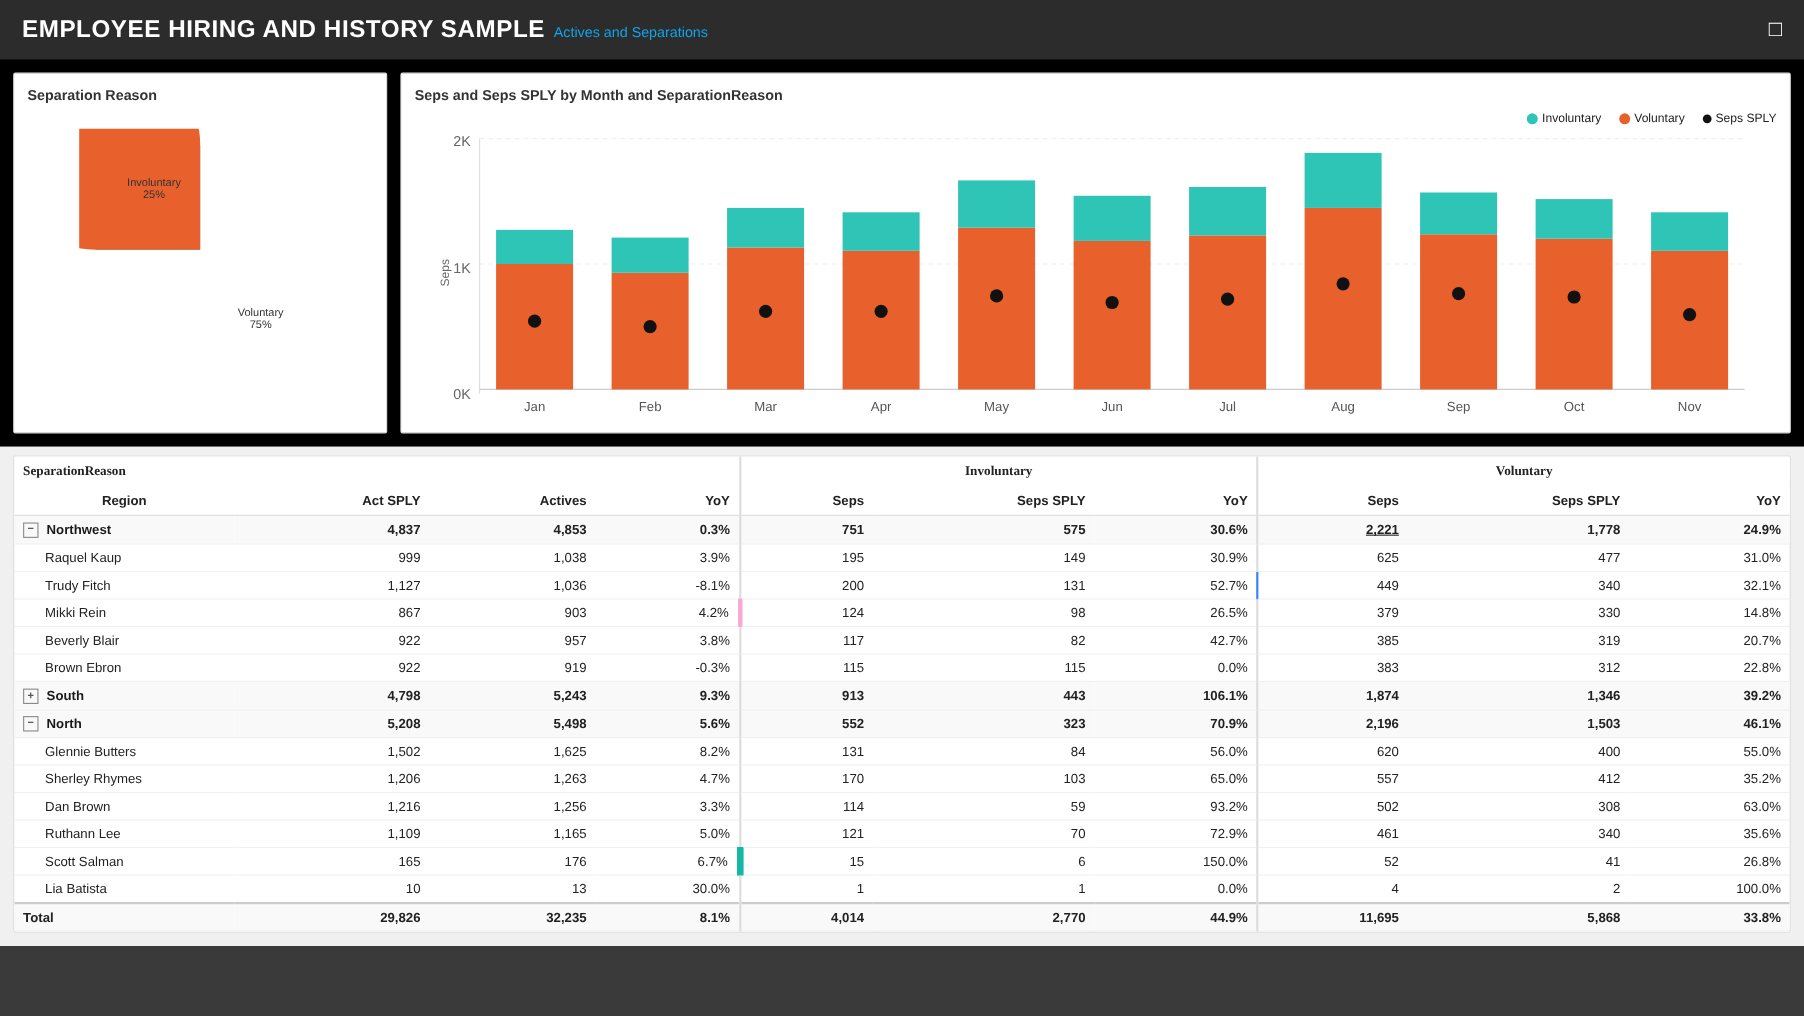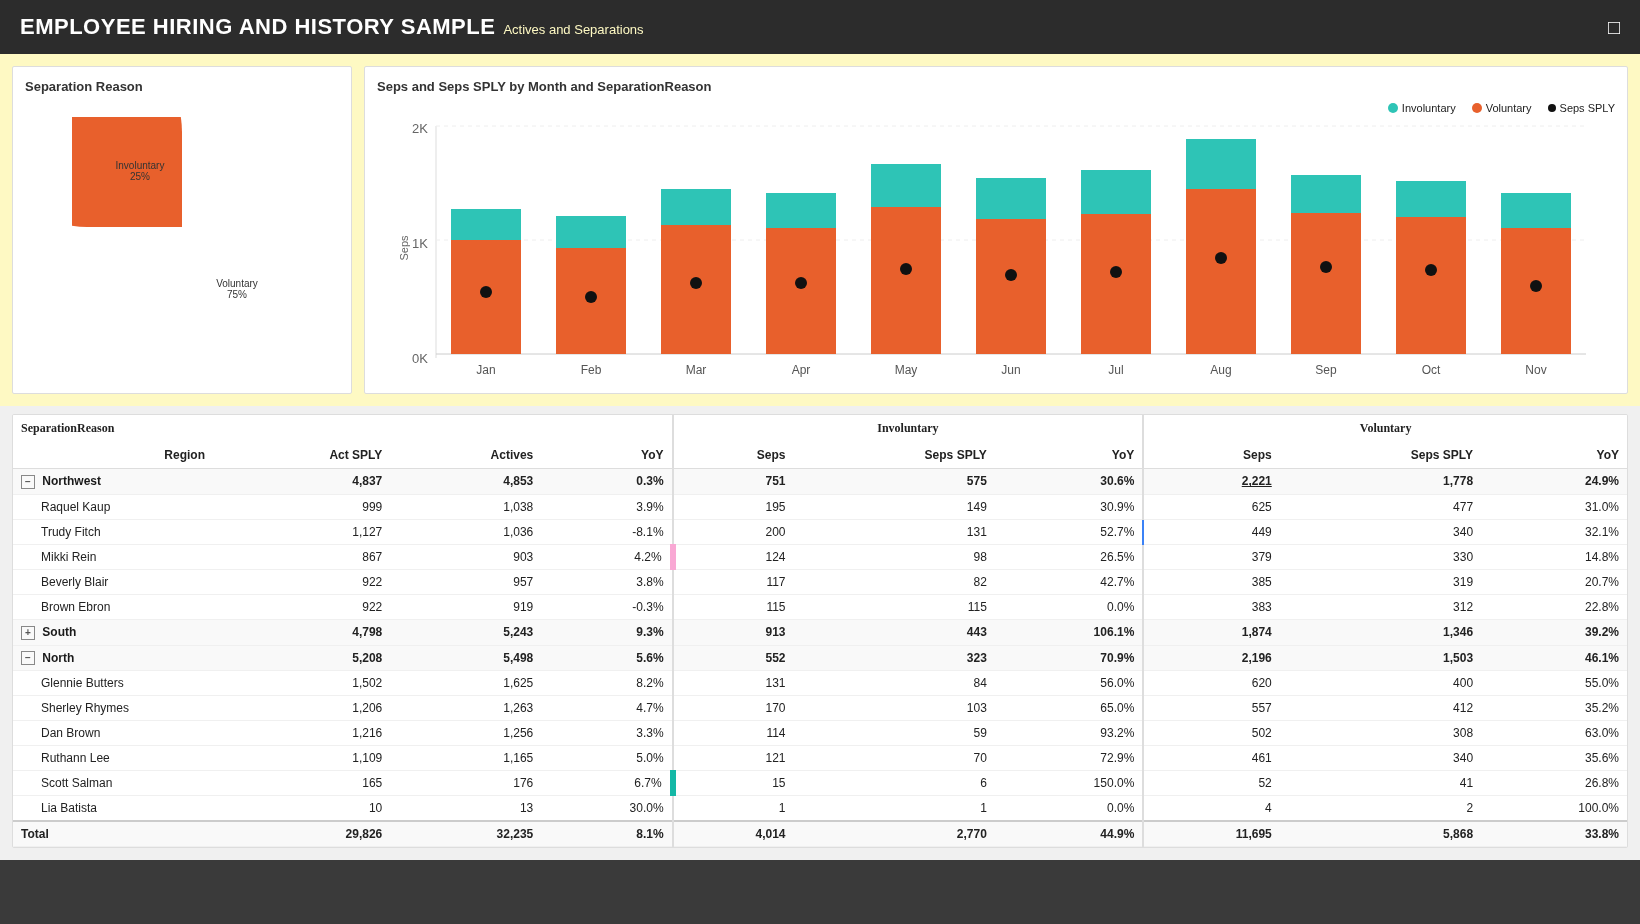--- a/index.html
+++ b/index.html
@@ -20,31 +20,31 @@
       justify-content: space-between;
     }
     .header-title {
       font-size: 22px;
       font-weight: 700;
       letter-spacing: 0.5px;
     }
     .header-subtitle {
       font-size: 13px;
       font-weight: 400;
-      color: #fef9c3;
+      color: #0ea5e9;
       margin-left: 8px;
     }
     .header-icon {
       color: #fff;
       font-size: 20px;
     }
     .top-row {
       display: flex;
       gap: 0;
-      background: #fef9c3;
+      background: #000000;
       padding: 12px;
       gap: 12px;
     }
     .chart-card {
       background: #fff;
       border: 1px solid #ddd;
       border-radius: 2px;
       padding: 12px;
     }
     .pie-card {
@@ -292,21 +292,21 @@
       <thead>
         <tr>
           <th style="text-align:left;width:200px;">SeparationReason</th>
           <th></th>
           <th></th>
           <th></th>
           <th colspan="3" class="col-group-label" style="text-align:center;border-left:2px solid #ddd;">Involuntary</th>
           <th colspan="3" class="col-group-label" style="text-align:center;border-left:2px solid #ddd;">Voluntary</th>
         </tr>
         <tr>
-          <th style="text-align:right;">Region</th>
+          <th style="text-align:center;">Region</th>
           <th>Act SPLY</th>
           <th>Actives</th>
           <th>YoY</th>
           <th style="border-left:2px solid #ddd;">Seps</th>
           <th>Seps SPLY</th>
           <th>YoY</th>
           <th style="border-left:2px solid #ddd;">Seps</th>
           <th>Seps SPLY</th>
           <th>YoY</th>
         </tr>
@@ -349,21 +349,21 @@
       <td>52.7%</td>
       <td style="border-left:2px solid #3b82f6;">449</td>
       <td>340</td>
       <td>32.1%</td>
     </tr>
           <tr class="child-row">
       <td>Mikki Rein</td>
       <td>867</td>
       <td>903</td>
       <td>4.2%</td>
-      <td style="border-left:6px solid #f9a8d4;">124</td>
+      <td style="border-left:4px solid #f9a8d4;">124</td>
       <td>98</td>
       <td>26.5%</td>
       <td style="border-left:2px solid #ddd;">379</td>
       <td>330</td>
       <td>14.8%</td>
     </tr>
           <tr class="child-row">
       <td>Beverly Blair</td>
       <td>922</td>
       <td>957</td>

